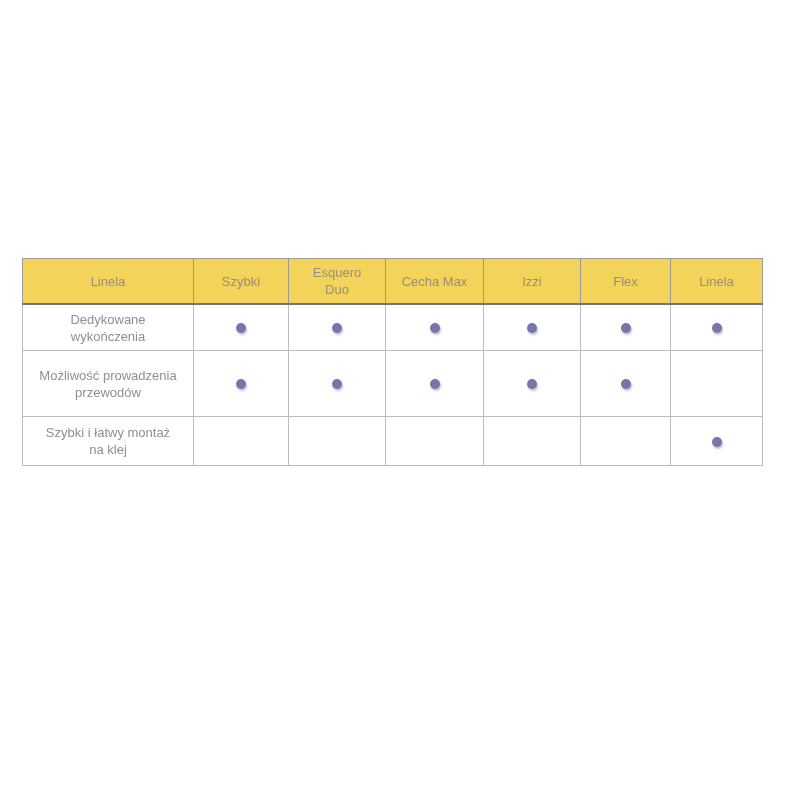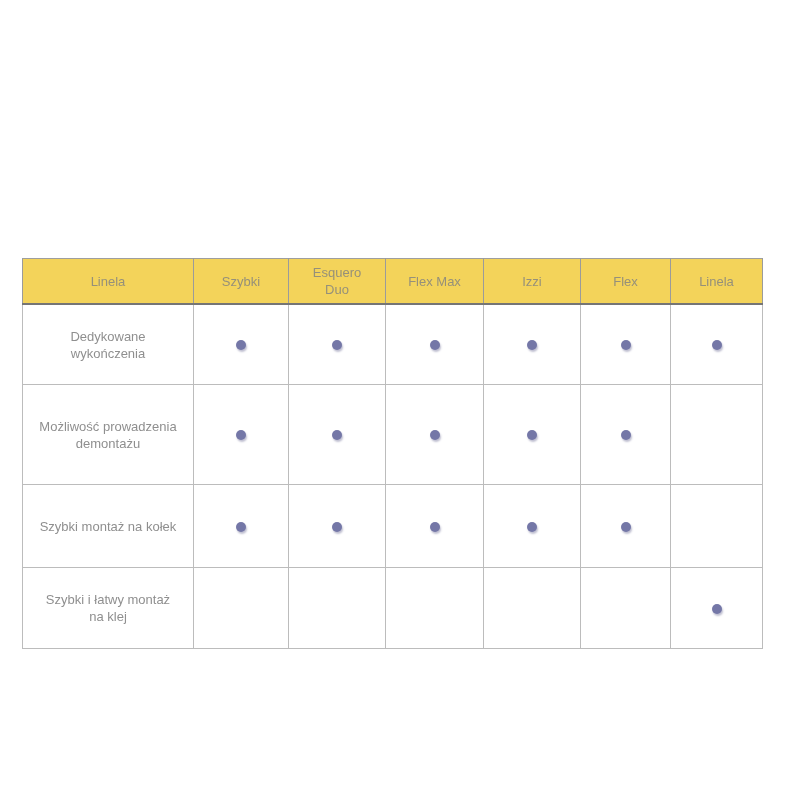--- a/index.html
+++ b/index.html
@@ -39,21 +39,21 @@
     border-top: 1px solid var(--outer-border, #9e9e9e);
     border-bottom: 2px solid var(--header-bottom-border, #757575);
   }
   .compare-table tbody th.feature-label {
     font-weight: 400;
     color: var(--body-text, #8f8f8f);
     font-size: 13px;
     line-height: 17px;
     text-align: center;
     vertical-align: middle;
-    padding: 19px 15px;
+    padding: 2px 15px;
     border: 1px solid var(--grid, #bcbcbc);
   }
   .compare-table tbody td.dot-cell {
     border: 1px solid var(--grid, #bcbcbc);
     text-align: center;
     vertical-align: middle;
     padding: 0;
   }
   .compare-table tbody tr:nth-child(1) th,
   .compare-table tbody tr:nth-child(1) td { height: 41px; }
@@ -88,47 +88,38 @@
       <col style="width:98px">
       <col style="width:97px">
       <col style="width:90px">
       <col style="width:92px">
     </colgroup>
     <thead>
       <tr>
         <th>Linela</th>
         <th>Szybki</th>
         <th>Esquero Duo</th>
-        <th>Flex Max</th>
+        <th>Cecha Max</th>
         <th>Izzi</th>
         <th>Flex</th>
         <th>Linela</th>
       </tr>
     </thead>
     <tbody>
       <tr>
         <th class="feature-label">Dedykowane wykończenia</th>
         <td class="dot-cell"><span class="dot"></span></td>
         <td class="dot-cell"><span class="dot"></span></td>
         <td class="dot-cell"><span class="dot"></span></td>
         <td class="dot-cell"><span class="dot"></span></td>
         <td class="dot-cell"><span class="dot"></span></td>
         <td class="dot-cell"><span class="dot"></span></td>
       </tr>
       <tr>
-        <th class="feature-label">Możliwość prowadzenia demontażu</th>
-        <td class="dot-cell"><span class="dot"></span></td>
-        <td class="dot-cell"><span class="dot"></span></td>
-        <td class="dot-cell"><span class="dot"></span></td>
-        <td class="dot-cell"><span class="dot"></span></td>
-        <td class="dot-cell"><span class="dot"></span></td>
-        <td class="dot-cell"></td>
-      </tr>
-      <tr>
-        <th class="feature-label">Szybki montaż na kołek</th>
+        <th class="feature-label">Możliwość prowadzenia przewodów</th>
         <td class="dot-cell"><span class="dot"></span></td>
         <td class="dot-cell"><span class="dot"></span></td>
         <td class="dot-cell"><span class="dot"></span></td>
         <td class="dot-cell"><span class="dot"></span></td>
         <td class="dot-cell"><span class="dot"></span></td>
         <td class="dot-cell"></td>
       </tr>
       <tr>
         <th class="feature-label">Szybki i łatwy montaż na klej</th>
         <td class="dot-cell"></td>

